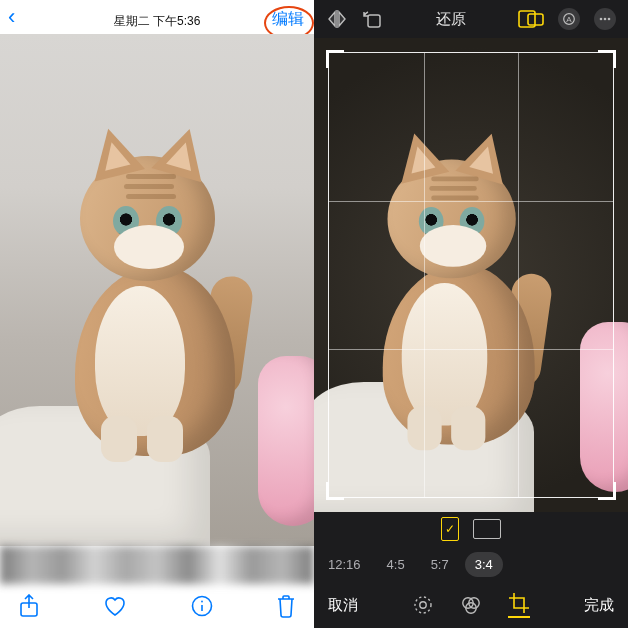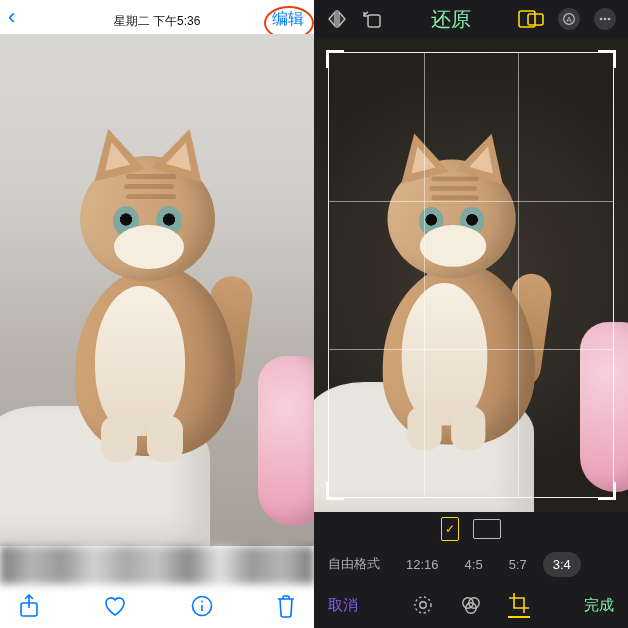--- a/index.html
+++ b/index.html
@@ -36,21 +36,21 @@
   .stripe{position:absolute; width:50px; height:5px; background:rgba(120,80,40,0.3); border-radius:4px;}
   .s1{top:18px; left:46px;} .s2{top:28px; left:44px;} .s3{top:38px; left:46px;}
   .paw{position:absolute; bottom:-6px; width:36px; height:46px; background:#e8dccb; border-radius:14px;}
   .pawL{left:46px;} .pawR{left:92px;}
   .tail{position:absolute; bottom:60px; right:-2px; width:42px; height:120px; background:linear-gradient(#c99d70,#a67c51); border-radius:30px; transform:rotate(8deg);}
 
   
   .right { background:#1c1c1e; display:flex; flex-direction:column; color:#fff; }
   .r-header{ height:38px; display:flex; align-items:center; justify-content:space-between; padding:0 12px; font-size:15px; }
   .r-h-left, .r-h-right{ display:flex; gap:14px; align-items:center;}
-  .r-h-center{ color:#86efac; font-size:20px;text-align:right;}
+  .r-h-center{ color:#e5e5e5; font-size:15px;text-align:right;}
   .r-ico{ color:#bdbdbd; display:inline-flex;}
   .r-ico.active{ color:#fed709;}
   .circle-ico{ width:22px; height:22px; border-radius:50%; background:#3a3a3c; display:flex; align-items:center; justify-content:center; font-size:12px; color:#bdbdbd;}
   .r-canvas{ flex:1; position:relative; background:radial-gradient(circle at 50% 50%, #3c372f, #24211c 80%); overflow:hidden; padding:14px;}
   .crop{ position:absolute; inset:14px; border:1.5px solid rgba(255,255,255,0.92); }
   .crop::before, .crop::after{ content:""; position:absolute; background:rgba(255,255,255,0.55);}
   
   .gv1,.gv2,.gh1,.gh2{position:absolute; background:rgba(255,255,255,0.5);}
   .gv1{left:33.33%; top:0; bottom:0; width:1px;} .gv2{left:66.66%; top:0; bottom:0; width:1px;}
   .gh1{top:33.33%; left:0; right:0; height:1px;} .gh2{top:66.66%; left:0; right:0; height:1px;}
@@ -64,22 +64,22 @@
   .r-canvas .plush{ right:-22px;}
   .r-canvas .cat{ bottom:60px; left:45px; transform:scale(0.95);}
   .orient{ height:34px; display:flex; justify-content:center; align-items:center; gap:14px;}
   .ob{ width:28px; height:20px; border:1.2px solid #bdbdbd; border-radius:2px; position:relative;}
   .ob.portrait{ width:18px; height:24px; border-color:#fed709;}
   .ob .chk{ position:absolute; inset:0; display:flex; align-items:center; justify-content:center; color:#fed709; font-size:12px;}
   .ratios{ height:36px; display:flex; align-items:center; gap:6px; padding-left:4px; font-size:13px; color:#aeaeb2; overflow:hidden; white-space:nowrap;}
   .ratio{ padding:5px 10px; border-radius:13px;}
   .ratio.sel{ background:#3a3a3c; color:#fff;}
   .r-toolbar{ height:46px; display:flex; align-items:center; justify-content:space-between; padding:0 14px; font-size:15px;}
-  .r-cancel{ color:#8b5cf6;}
-  .r-done{ color:#86efac;}
+  .r-cancel{ color:#ffffff;}
+  .r-done{ color:#ffffff;}
   .r-tools{ display:flex; gap:26px; align-items:center;}
   .r-tool{ color:#bdbdbd; display:inline-flex;}
   .r-tool.active{ color:#fed709; border-bottom:2px solid #fed709; padding-bottom:2px;}
 </style>
 </head>
 <body>
 
 <div class="panel left">
   <div class="l-header">
     <span class="back">‹</span>
@@ -219,21 +219,20 @@
   </div>
 
   <div class="orient">
     <span class="ob portrait">
         <span class="chk">✓</span>
       </span>
     <span class="ob"></span>
   </div>
 
   <div class="ratios">
-    <span class="ratio">自由格式</span>
     <span class="ratio">12:16</span>
     <span class="ratio">4:5</span>
     <span class="ratio">5:7</span>
     <span class="ratio sel">3:4</span>
 
   </div>
 
   <div class="r-toolbar">
     <span class="r-cancel">取消</span>
     <div class="r-tools">

